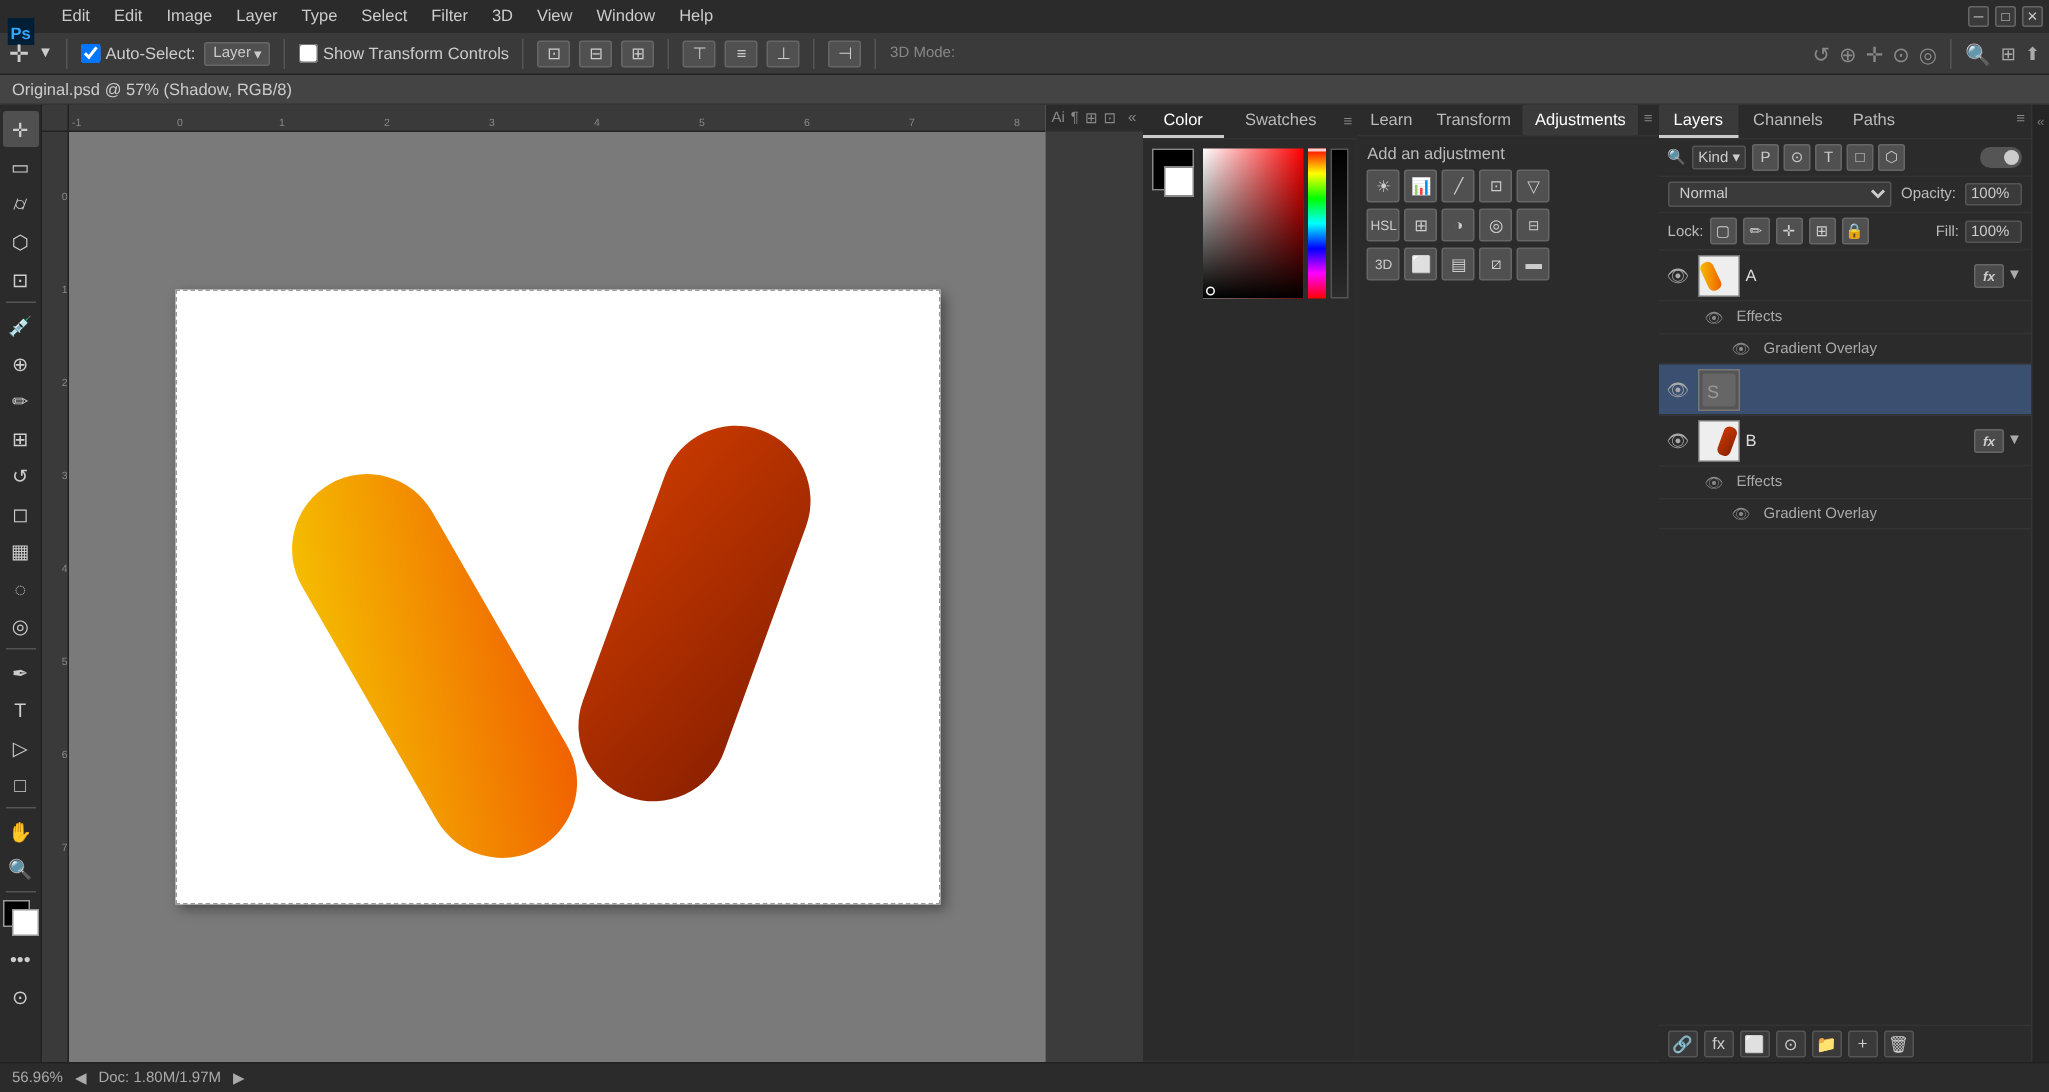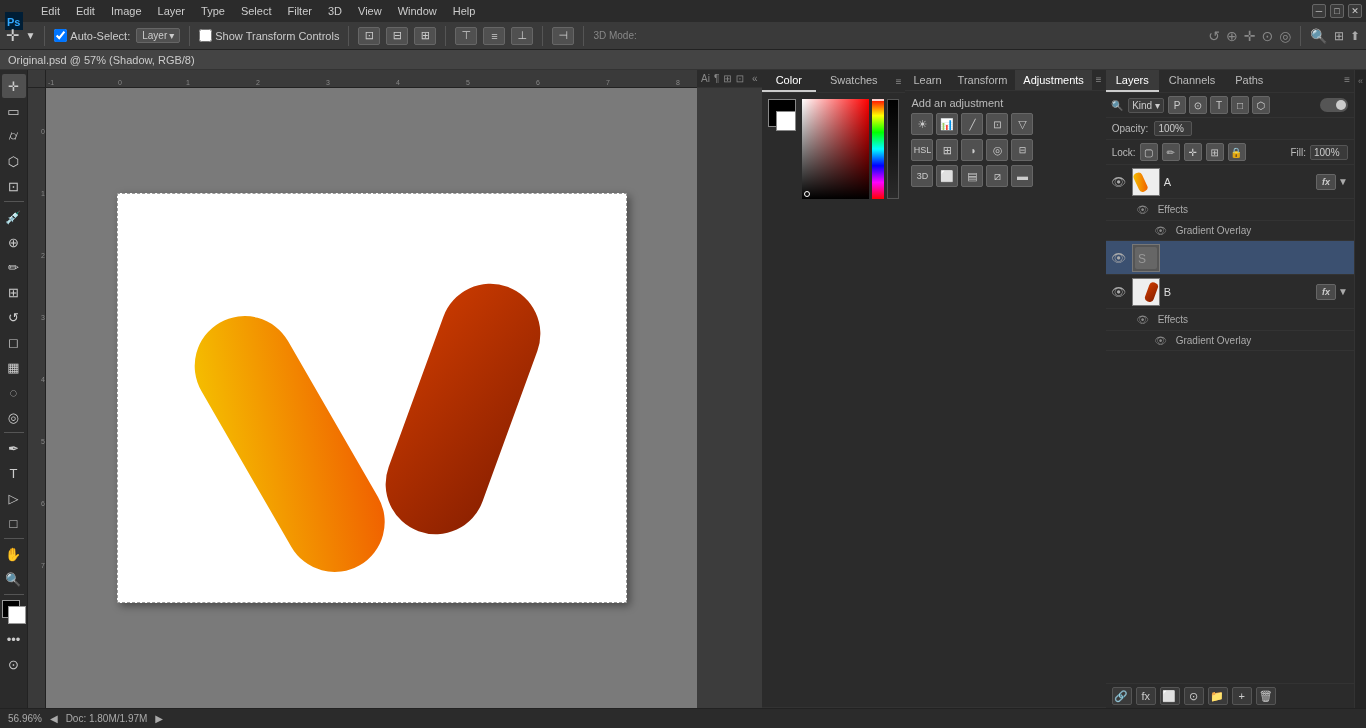--- a/index.html
+++ b/index.html
@@ -352,20 +352,23 @@
             <div class="filter-icon">⊙</div>
             <div class="filter-icon">T</div>
             <div class="filter-icon">□</div>
             <div class="filter-icon">⬡</div>
           </div>
           <div style="width:28px;height:14px;background:#555;border-radius:7px;cursor:pointer;position:relative;margin-left:auto;">
             <div style="position:absolute;right:2px;top:2px;width:10px;height:10px;background:#ccc;border-radius:50%;"></div>
           </div>
         </div>
         <div class="layers-blend-row">
+          <select class="blend-dropdown">
+            <option>Normal</option>
+          </select>
           <span class="opacity-label">Opacity:</span>
           <input class="opacity-value" value="100%" type="text" style="">
         </div>
         <div class="layers-lock-row">
           <span style="color:#bbb;font-size:10px;">Lock:</span>
           <div class="lock-icon">▢</div>
           <div class="lock-icon">✏</div>
           <div class="lock-icon">✛</div>
           <div class="lock-icon">⊞</div>
           <div class="lock-icon">🔒</div>

